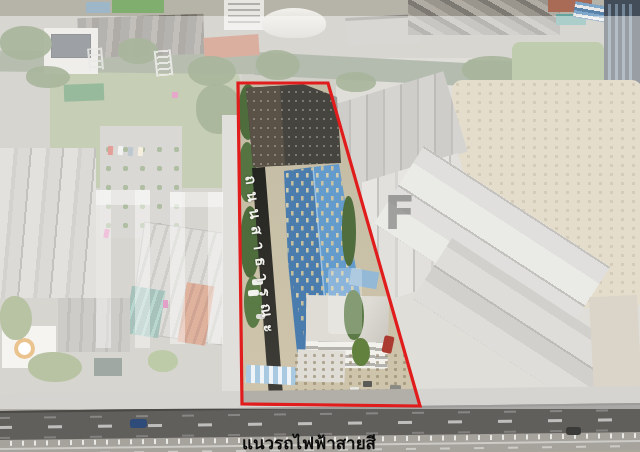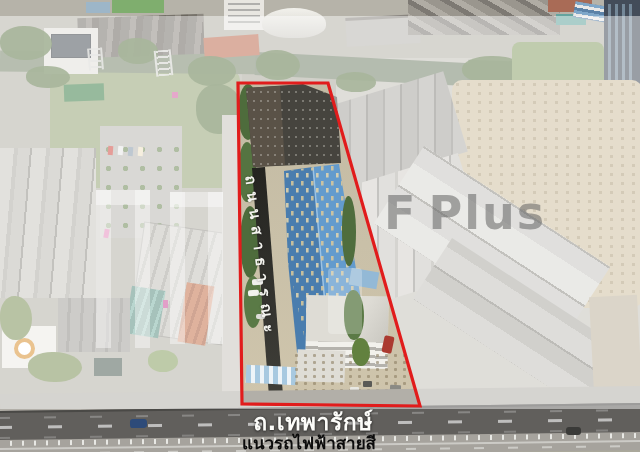--- a/index.html
+++ b/index.html
@@ -199,20 +199,18 @@
 
   <div class="a wm-white" style="left:96px;top:190px;width:15px;height:158px;"></div>
   <div class="a wm-white" style="left:135px;top:190px;width:15px;height:158px;"></div>
   <div class="a wm-white" style="left:96px;top:190px;width:54px;height:15px;"></div>
   <div class="a wm-white" style="left:170px;top:192px;width:15px;height:152px;"></div>
   <div class="a wm-white" style="left:208px;top:192px;width:15px;height:152px;"></div>
   <div class="a wm-white" style="left:170px;top:192px;width:53px;height:15px;"></div>
   <div class="a" style="left:328px;top:268px;width:34px;height:66px;background:rgba(255,255,255,.25);border-radius:4px;"></div>
   <div class="a wm-text">
     <span>F</span>
-    <span>Plus</span>
   </div>
 
   <div class="a alley-label">ถนนสาธารณะ</div>
-  <div class="a road-name">ถ.เทพารักษ์</div>
   <div class="a transit-name">แนวรถไฟฟ้าสายสีเหลือง</div>
 
 </div>
 
 </body></html>

